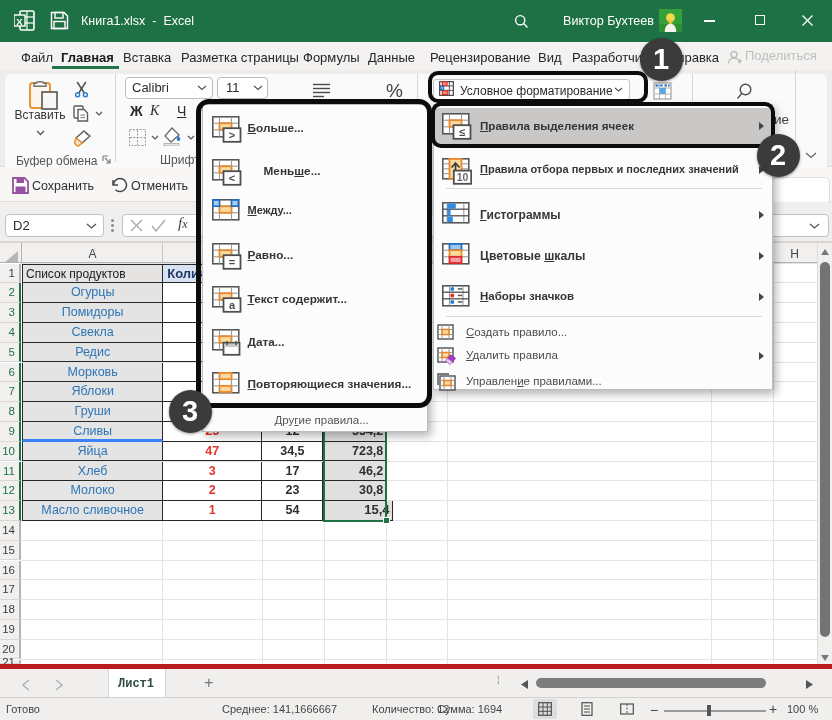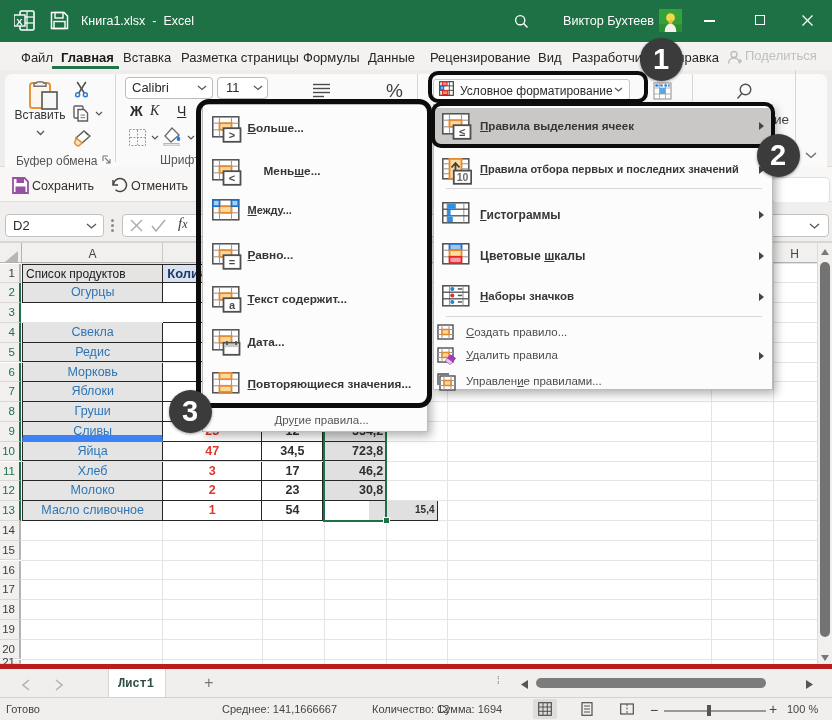--- a/index.html
+++ b/index.html
@@ -301,20 +301,21 @@
 <div class="rh" style="top:396.7px;height:19.8px;line-height:19.8px;border-right:2px solid #b5b3b1;">20</div>
 <div class="rh" style="top:416.5px;height:4.5px;line-height:4.5px;border-right:2px solid #b5b3b1;">21</div>
 <div class="cell" style="left:22.0px;top:20.5px;width:141.3px;height:19.8px;line-height:18.8px;border-right:1px solid #262626;border-bottom:1px solid #262626;background:#e5e4e3;color:#1a1a1a;border-top:1.5px solid #262626;border-left:1.5px solid #262626;"><span style="padding-left:3px;font-size:12px">Список продуктов</span></div>
 <div class="cell" style="left:163.3px;top:20.5px;width:99.0px;height:19.8px;line-height:18.8px;border-right:1px solid #262626;border-bottom:1px solid #262626;background:#d9e2f3;color:#1f3864;border-top:1.5px solid #262626;"><span style="padding-left:4px;font-weight:bold;">Количество, шт</span></div>
 <div class="cell" style="left:262.3px;top:20.5px;width:61.2px;height:19.8px;line-height:18.8px;border-right:1px solid #262626;border-bottom:1px solid #262626;background:#d9e2f3;border-top:1.5px solid #262626;"></div>
 <div class="cell" style="left:323.5px;top:20.5px;width:62.8px;height:19.8px;line-height:18.8px;border-right:1px solid #262626;border-bottom:1px solid #262626;background:#d9e2f3;border-top:1.5px solid #262626;"></div>
 <div class="cell" style="left:22.0px;top:40.3px;width:141.3px;height:19.8px;line-height:18.8px;border-right:1px solid #262626;border-bottom:1px solid #262626;background:#e4e4e4;color:#2e75b6;text-align:center;font-size:12.5px;border-left:1.5px solid #262626;">Огурцы</div>
 <div class="cell" style="left:163.3px;top:40.3px;width:99.0px;height:19.8px;line-height:18.8px;border-right:1px solid #262626;border-bottom:1px solid #262626;background:#fff;color:#e0362c;text-align:center;font-weight:bold;font-size:12.5px;">15</div>
 <div class="cell" style="left:262.3px;top:40.3px;width:61.2px;height:19.8px;line-height:18.8px;border-right:1px solid #262626;border-bottom:1px solid #262626;background:#fff;color:#2f2f2f;text-align:center;font-weight:bold;font-size:12.5px;">8</div>
 <div class="cell" style="left:323.5px;top:40.3px;width:62.8px;height:19.8px;line-height:18.8px;border-right:1px solid #262626;border-bottom:1px solid #262626;background:#e0e0e0;color:#2f2f2f;text-align:right;font-weight:bold;font-size:12.5px;"><span style="padding-right:2px">120</span></div>
+<div class="cell" style="left:22.0px;top:60.1px;width:141.3px;height:19.8px;line-height:18.8px;border-right:1px solid #262626;border-bottom:1px solid #262626;background:#e4e4e4;color:#2e75b6;text-align:center;font-size:12.5px;border-left:1.5px solid #262626;">Помидоры</div>
 <div class="cell" style="left:163.3px;top:60.1px;width:99.0px;height:19.8px;line-height:18.8px;border-right:1px solid #262626;border-bottom:1px solid #262626;background:#fff;color:#e0362c;text-align:center;font-weight:bold;font-size:12.5px;">28</div>
 <div class="cell" style="left:262.3px;top:60.1px;width:61.2px;height:19.8px;line-height:18.8px;border-right:1px solid #262626;border-bottom:1px solid #262626;background:#fff;color:#2f2f2f;text-align:center;font-weight:bold;font-size:12.5px;">9</div>
 <div class="cell" style="left:323.5px;top:60.1px;width:62.8px;height:19.8px;line-height:18.8px;border-right:1px solid #262626;border-bottom:1px solid #262626;background:#e0e0e0;color:#2f2f2f;text-align:right;font-weight:bold;font-size:12.5px;"><span style="padding-right:2px">252</span></div>
 <div class="cell" style="left:22.0px;top:79.9px;width:141.3px;height:19.8px;line-height:18.8px;border-right:1px solid #262626;border-bottom:1px solid #262626;background:#e4e4e4;color:#2e75b6;text-align:center;font-size:12.5px;border-left:1.5px solid #262626;">Свекла</div>
 <div class="cell" style="left:163.3px;top:79.9px;width:99.0px;height:19.8px;line-height:18.8px;border-right:1px solid #262626;border-bottom:1px solid #262626;background:#fff;color:#e0362c;text-align:center;font-weight:bold;font-size:12.5px;">40</div>
 <div class="cell" style="left:262.3px;top:79.9px;width:61.2px;height:19.8px;line-height:18.8px;border-right:1px solid #262626;border-bottom:1px solid #262626;background:#fff;color:#2f2f2f;text-align:center;font-weight:bold;font-size:12.5px;">7</div>
 <div class="cell" style="left:323.5px;top:79.9px;width:62.8px;height:19.8px;line-height:18.8px;border-right:1px solid #262626;border-bottom:1px solid #262626;background:#e0e0e0;color:#2f2f2f;text-align:right;font-weight:bold;font-size:12.5px;"><span style="padding-right:2px">280</span></div>
 <div class="cell" style="left:22.0px;top:99.7px;width:141.3px;height:19.8px;line-height:18.8px;border-right:1px solid #262626;border-bottom:1px solid #262626;background:#e4e4e4;color:#2e75b6;text-align:center;font-size:12.5px;border-left:1.5px solid #262626;">Редис</div>
 <div class="cell" style="left:163.3px;top:99.7px;width:99.0px;height:19.8px;line-height:18.8px;border-right:1px solid #262626;border-bottom:1px solid #262626;background:#fff;color:#e0362c;text-align:center;font-weight:bold;font-size:12.5px;">13</div>
 <div class="cell" style="left:262.3px;top:99.7px;width:61.2px;height:19.8px;line-height:18.8px;border-right:1px solid #262626;border-bottom:1px solid #262626;background:#fff;color:#2f2f2f;text-align:center;font-weight:bold;font-size:12.5px;">11</div>
@@ -324,40 +325,40 @@
 <div class="cell" style="left:262.3px;top:119.5px;width:61.2px;height:19.8px;line-height:18.8px;border-right:1px solid #262626;border-bottom:1px solid #262626;background:#fff;color:#2f2f2f;text-align:center;font-weight:bold;font-size:12.5px;">13</div>
 <div class="cell" style="left:323.5px;top:119.5px;width:62.8px;height:19.8px;line-height:18.8px;border-right:1px solid #262626;border-bottom:1px solid #262626;background:#e0e0e0;color:#2f2f2f;text-align:right;font-weight:bold;font-size:12.5px;"><span style="padding-right:2px">234</span></div>
 <div class="cell" style="left:22.0px;top:139.3px;width:141.3px;height:19.8px;line-height:18.8px;border-right:1px solid #262626;border-bottom:1px solid #262626;background:#e4e4e4;color:#2e75b6;text-align:center;font-size:12.5px;border-left:1.5px solid #262626;">Яблоки</div>
 <div class="cell" style="left:163.3px;top:139.3px;width:99.0px;height:19.8px;line-height:18.8px;border-right:1px solid #262626;border-bottom:1px solid #262626;background:#fff;color:#e0362c;text-align:center;font-weight:bold;font-size:12.5px;">22</div>
 <div class="cell" style="left:262.3px;top:139.3px;width:61.2px;height:19.8px;line-height:18.8px;border-right:1px solid #262626;border-bottom:1px solid #262626;background:#fff;color:#2f2f2f;text-align:center;font-weight:bold;font-size:12.5px;">16</div>
 <div class="cell" style="left:323.5px;top:139.3px;width:62.8px;height:19.8px;line-height:18.8px;border-right:1px solid #262626;border-bottom:1px solid #262626;background:#e0e0e0;color:#2f2f2f;text-align:right;font-weight:bold;font-size:12.5px;"><span style="padding-right:2px">352</span></div>
 <div class="cell" style="left:22.0px;top:159.1px;width:141.3px;height:19.8px;line-height:18.8px;border-right:1px solid #262626;border-bottom:1px solid #262626;background:#e4e4e4;color:#2e75b6;text-align:center;font-size:12.5px;border-left:1.5px solid #262626;">Груши</div>
 <div class="cell" style="left:163.3px;top:159.1px;width:99.0px;height:19.8px;line-height:18.8px;border-right:1px solid #262626;border-bottom:1px solid #262626;background:#fff;color:#e0362c;text-align:center;font-weight:bold;font-size:12.5px;">12</div>
 <div class="cell" style="left:262.3px;top:159.1px;width:61.2px;height:19.8px;line-height:18.8px;border-right:1px solid #262626;border-bottom:1px solid #262626;background:#fff;color:#2f2f2f;text-align:center;font-weight:bold;font-size:12.5px;">21</div>
 <div class="cell" style="left:323.5px;top:159.1px;width:62.8px;height:19.8px;line-height:18.8px;border-right:1px solid #262626;border-bottom:1px solid #262626;background:#e0e0e0;color:#2f2f2f;text-align:right;font-weight:bold;font-size:12.5px;"><span style="padding-right:2px">252</span></div>
-<div class="cell" style="left:22.0px;top:178.9px;width:141.3px;height:19.8px;line-height:18.8px;border-right:1px solid #262626;border-bottom:7px solid #3b82f6;background:#e4e4e4;color:#2e75b6;text-align:center;font-size:12.5px;border-left:1.5px solid #262626;">Сливы</div>
+<div class="cell" style="left:22.0px;top:178.9px;width:141.3px;height:19.8px;line-height:18.8px;border-right:1px solid #262626;border-bottom:3px solid #3b82f6;background:#e4e4e4;color:#2e75b6;text-align:center;font-size:12.5px;border-left:1.5px solid #262626;">Сливы</div>
 <div class="cell" style="left:163.3px;top:178.9px;width:99.0px;height:19.8px;line-height:18.8px;border-right:1px solid #262626;border-bottom:1px solid #262626;background:#fff;color:#e0362c;text-align:center;font-weight:bold;font-size:12.5px;">23</div>
 <div class="cell" style="left:262.3px;top:178.9px;width:61.2px;height:19.8px;line-height:18.8px;border-right:1px solid #262626;border-bottom:1px solid #262626;background:#fff;color:#2f2f2f;text-align:center;font-weight:bold;font-size:12.5px;">12</div>
 <div class="cell" style="left:323.5px;top:178.9px;width:62.8px;height:19.8px;line-height:18.8px;border-right:1px solid #262626;border-bottom:1px solid #262626;background:#e0e0e0;color:#2f2f2f;text-align:right;font-weight:bold;font-size:12.5px;"><span style="padding-right:2px">554,2</span></div>
 <div class="cell" style="left:22.0px;top:198.7px;width:141.3px;height:19.8px;line-height:18.8px;border-right:1px solid #262626;border-bottom:1px solid #262626;background:#e4e4e4;color:#2e75b6;text-align:center;font-size:12.5px;border-left:1.5px solid #262626;">Яйца</div>
 <div class="cell" style="left:163.3px;top:198.7px;width:99.0px;height:19.8px;line-height:18.8px;border-right:1px solid #262626;border-bottom:1px solid #262626;background:#fff;color:#e0362c;text-align:center;font-weight:bold;font-size:12.5px;">47</div>
 <div class="cell" style="left:262.3px;top:198.7px;width:61.2px;height:19.8px;line-height:18.8px;border-right:1px solid #262626;border-bottom:1px solid #262626;background:#fff;color:#2f2f2f;text-align:center;font-weight:bold;font-size:12.5px;">34,5</div>
 <div class="cell" style="left:323.5px;top:198.7px;width:62.8px;height:19.8px;line-height:18.8px;border-right:1px solid #262626;border-bottom:1px solid #262626;background:#e0e0e0;color:#2f2f2f;text-align:right;font-weight:bold;font-size:12.5px;"><span style="padding-right:2px">723,8</span></div>
 <div class="cell" style="left:22.0px;top:218.5px;width:141.3px;height:19.8px;line-height:18.8px;border-right:1px solid #262626;border-bottom:1px solid #262626;background:#e4e4e4;color:#2e75b6;text-align:center;font-size:12.5px;border-left:1.5px solid #262626;">Хлеб</div>
 <div class="cell" style="left:163.3px;top:218.5px;width:99.0px;height:19.8px;line-height:18.8px;border-right:1px solid #262626;border-bottom:1px solid #262626;background:#fff;color:#e0362c;text-align:center;font-weight:bold;font-size:12.5px;">3</div>
 <div class="cell" style="left:262.3px;top:218.5px;width:61.2px;height:19.8px;line-height:18.8px;border-right:1px solid #262626;border-bottom:1px solid #262626;background:#fff;color:#2f2f2f;text-align:center;font-weight:bold;font-size:12.5px;">17</div>
 <div class="cell" style="left:323.5px;top:218.5px;width:62.8px;height:19.8px;line-height:18.8px;border-right:1px solid #262626;border-bottom:1px solid #262626;background:#e0e0e0;color:#2f2f2f;text-align:right;font-weight:bold;font-size:12.5px;"><span style="padding-right:2px">46,2</span></div>
 <div class="cell" style="left:22.0px;top:238.3px;width:141.3px;height:19.8px;line-height:18.8px;border-right:1px solid #262626;border-bottom:1px solid #262626;background:#e5e5e5;color:#2e75b6;text-align:center;font-size:12.5px;border-left:1.5px solid #262626;">Молоко</div>
 <div class="cell" style="left:163.3px;top:238.3px;width:99.0px;height:19.8px;line-height:18.8px;border-right:1px solid #262626;border-bottom:1px solid #262626;background:#fff;color:#e0362c;text-align:center;font-weight:bold;font-size:12.5px;">2</div>
 <div class="cell" style="left:262.3px;top:238.3px;width:61.2px;height:19.8px;line-height:18.8px;border-right:1px solid #262626;border-bottom:1px solid #262626;background:#fff;color:#2f2f2f;text-align:center;font-weight:bold;font-size:12.5px;">23</div>
 <div class="cell" style="left:323.5px;top:238.3px;width:62.8px;height:19.8px;line-height:18.8px;border-right:1px solid #262626;border-bottom:1px solid #262626;background:#e0e0e0;color:#2f2f2f;text-align:right;font-weight:bold;font-size:12.5px;"><span style="padding-right:2px">30,8</span></div>
 <div class="cell" style="left:22.0px;top:258.1px;width:141.3px;height:19.8px;line-height:18.8px;border-right:1px solid #262626;border-bottom:1px solid #262626;background:#e4e4e4;color:#2e75b6;text-align:center;font-size:12.5px;border-left:1.5px solid #262626;">Масло сливочное</div>
 <div class="cell" style="left:163.3px;top:258.1px;width:99.0px;height:19.8px;line-height:18.8px;border-right:1px solid #262626;border-bottom:1px solid #262626;background:#fff;color:#e0362c;text-align:center;font-weight:bold;font-size:12.5px;">1</div>
 <div class="cell" style="left:262.3px;top:258.1px;width:61.2px;height:19.8px;line-height:18.8px;border-right:1px solid #262626;border-bottom:1px solid #262626;background:#fff;color:#2f2f2f;text-align:center;font-weight:bold;font-size:12.5px;">54</div>
-<div class="cell" style="left:323.5px;top:258.1px;width:69px;height:19.8px;line-height:18.8px;border-right:1px solid #262626;border-bottom:1px solid #262626;background:#e0e0e0;color:#2f2f2f;text-align:right;font-weight:bold;font-size:10px;margin-left:45px;"><span style="padding-right:2px">15,4</span></div>
+<div class="cell" style="left:323.5px;top:258.1px;width:69px;height:19.8px;line-height:18.8px;border-right:1px solid #262626;border-bottom:1px solid #262626;background:#e0e0e0;color:#2f2f2f;text-align:right;font-weight:bold;font-size:13px;"><span style="padding-right:2px">15,4</span></div>
 <div class="abs" style="left:322.5px;top:39.3px;width:64.8px;height:239.6px;border:2px solid #1e7145;pointer-events:none;"></div>
 <div class="abs" style="left:382.8px;top:274.4px;width:7px;height:7px;background:#1e7145;border:1.5px solid #fff;"></div>
 <div class="abs" style="left:817px;top:0;width:15px;height:421px;background:#f1f0ef;border-left:1px solid #dddcdb;"></div>
 <svg class="abs" style="left:821px;top:6px" width="8" height="6" viewBox="0 0 8 6">
       <path d="M4 0 L8 6 H0 z" fill="#787878"></path>
     </svg>
 <svg class="abs" style="left:821px;top:412px" width="8" height="6" viewBox="0 0 8 6">
       <path d="M4 6 L8 0 H0 z" fill="#787878"></path>
     </svg>
 <div class="abs" style="left:819.5px;top:19px;width:10px;height:375px;background:#737373;border-radius:5px;"></div>

